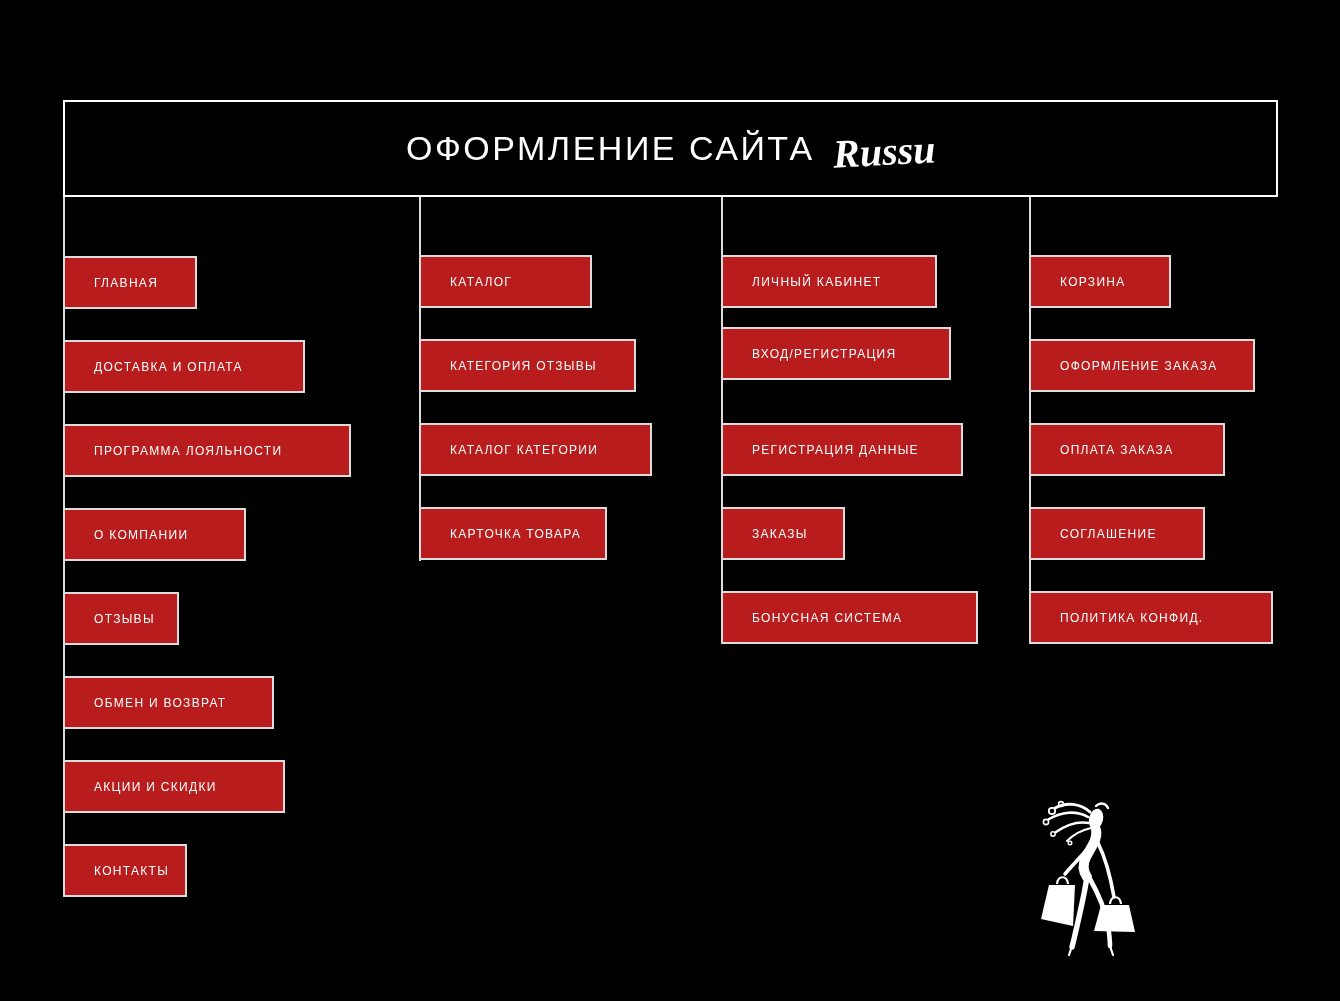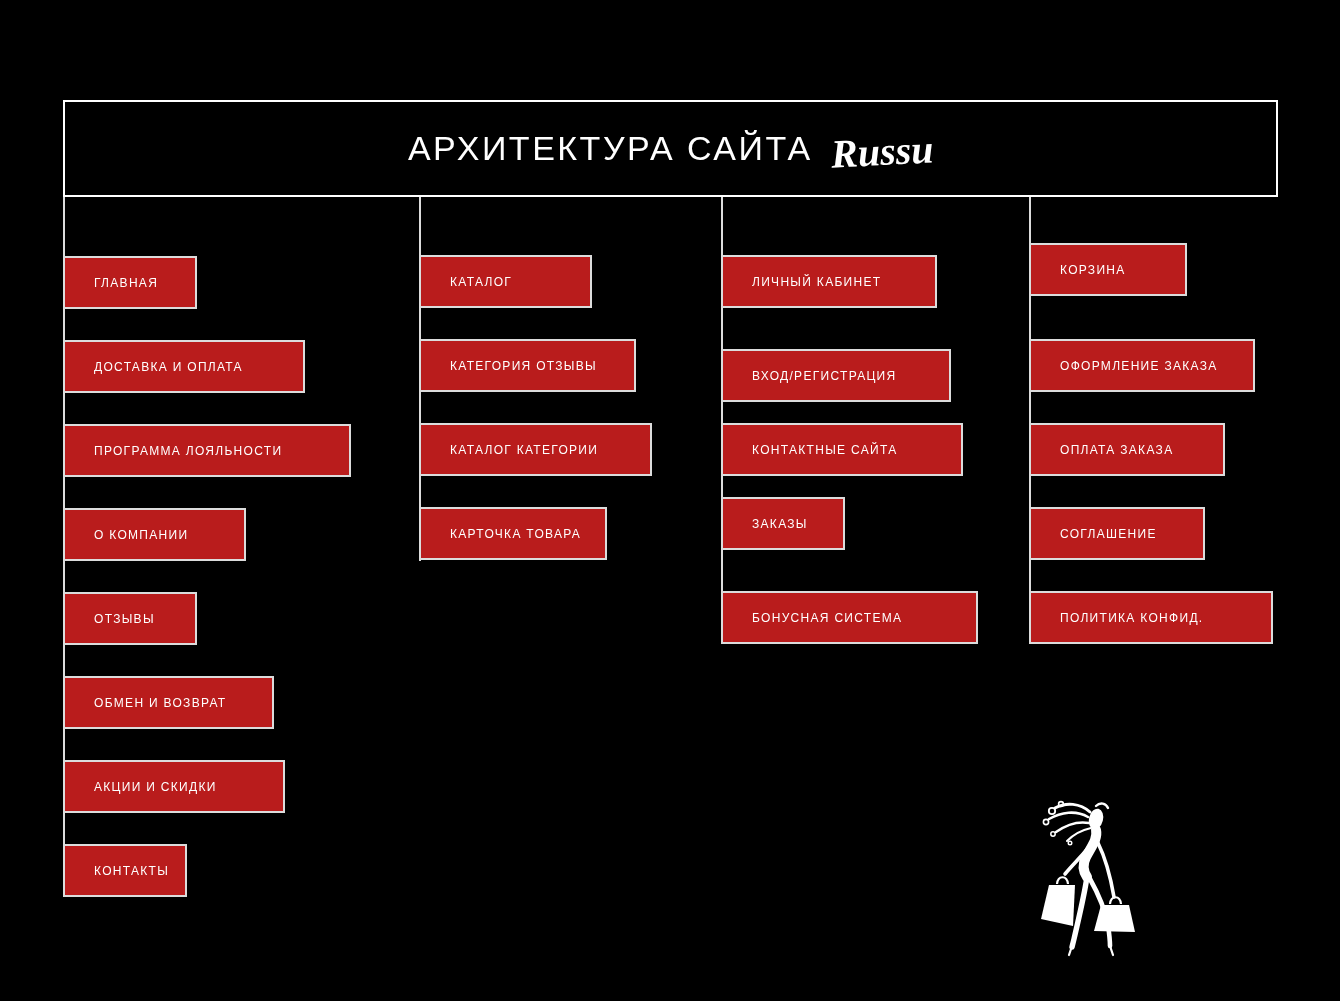--- a/index.html
+++ b/index.html
@@ -79,56 +79,56 @@
     width: 100px;
     height: 160px;
   }
 </style>
 </head>
 <body>
 
 <div class="stage">
 
   <div class="title-box">
-    <span class="title-caps">АРХИТЕКТУРА САЙТА</span>
+    <span class="title-caps">ОФОРМЛЕНИЕ САЙТА</span>
     <span class="title-script">Russu</span>
   </div>
 
   <div class="col" style="left:63px">
     <div class="vline" style="height:700px"></div>
     <div class="box" style="top:59px;width:134px">ГЛАВНАЯ</div>
     <div class="box" style="top:143px;width:242px">ДОСТАВКА И ОПЛАТА</div>
     <div class="box" style="top:227px;width:288px">ПРОГРАММА ЛОЯЛЬНОСТИ</div>
     <div class="box" style="top:311px;width:183px">О КОМПАНИИ</div>
-    <div class="box" style="top:395px;width:134px">ОТЗЫВЫ</div>
+    <div class="box" style="top:395px;width:116px">ОТЗЫВЫ</div>
     <div class="box" style="top:479px;width:211px">ОБМЕН И ВОЗВРАТ</div>
     <div class="box" style="top:563px;width:222px">АКЦИИ И СКИДКИ</div>
     <div class="box" style="top:647px;width:124px">КОНТАКТЫ</div>
   </div>
 
   <div class="col" style="left:419px">
     <div class="vline" style="height:364px"></div>
     <div class="box" style="top:58px;width:173px">КАТАЛОГ</div>
     <div class="box" style="top:142px;width:217px">КАТЕГОРИЯ ОТЗЫВЫ</div>
     <div class="box" style="top:226px;width:233px">КАТАЛОГ КАТЕГОРИИ</div>
     <div class="box" style="top:310px;width:188px">КАРТОЧКА ТОВАРА</div>
   </div>
 
   <div class="col" style="left:721px">
     <div class="vline" style="height:447px"></div>
     <div class="box" style="top:58px;width:216px">ЛИЧНЫЙ КАБИНЕТ</div>
-    <div class="box" style="top:152px;width:230px">ВХОД/РЕГИСТРАЦИЯ</div>
-    <div class="box" style="top:226px;width:242px">КОНТАКТНЫЕ САЙТА</div>
-    <div class="box" style="top:300px;width:124px">ЗАКАЗЫ</div>
+    <div class="box" style="top:130px;width:230px">ВХОД/РЕГИСТРАЦИЯ</div>
+    <div class="box" style="top:226px;width:242px">РЕГИСТРАЦИЯ ДАННЫЕ</div>
+    <div class="box" style="top:310px;width:124px">ЗАКАЗЫ</div>
     <div class="box" style="top:394px;width:257px">БОНУСНАЯ СИСТЕМА</div>
   </div>
 
   <div class="col" style="left:1029px">
     <div class="vline" style="height:447px"></div>
-    <div class="box" style="top:46px;width:158px">КОРЗИНА</div>
+    <div class="box" style="top:58px;width:142px">КОРЗИНА</div>
     <div class="box" style="top:142px;width:226px">ОФОРМЛЕНИЕ ЗАКАЗА</div>
     <div class="box" style="top:226px;width:196px">ОПЛАТА ЗАКАЗА</div>
     <div class="box" style="top:310px;width:176px">СОГЛАШЕНИЕ</div>
     <div class="box" style="top:394px;width:244px">ПОЛИТИКА КОНФИД.</div>
   </div>
 
   <div class="figure">
     <svg viewBox="0 0 100 160" width="100" height="160" xmlns="http://www.w3.org/2000/svg" aria-hidden="true">
 
       <g fill="none" stroke="#ffffff" stroke-linecap="round">

